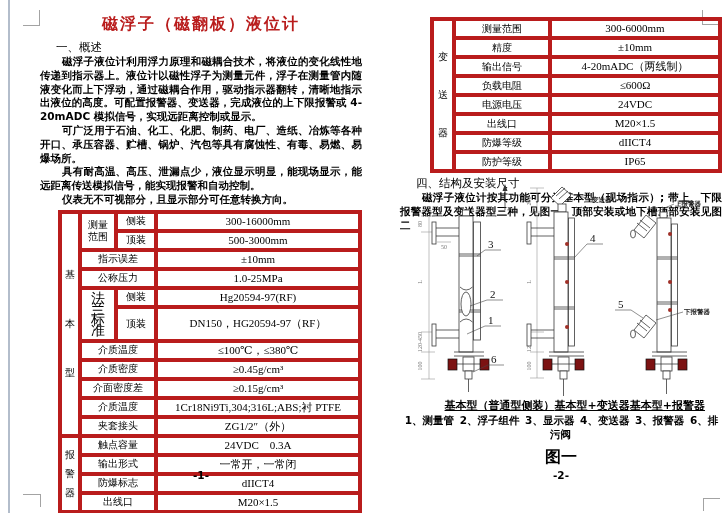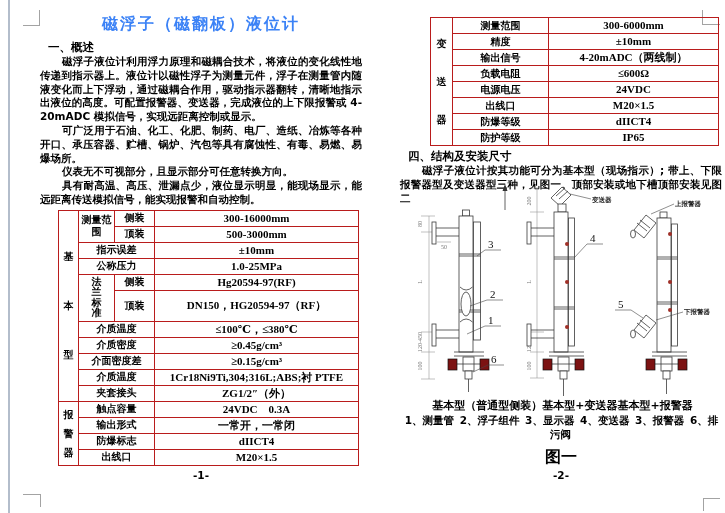--- a/index.html
+++ b/index.html
@@ -14,45 +14,45 @@
   .crop{position:absolute;}
   .crop.tl{left:23px;top:10px;width:16px;height:15px;border-right:1px solid #a3a3a3;border-bottom:1px solid #a3a3a3;}
   .crop.tr{left:702px;top:10px;width:17px;height:14px;border-left:1px solid #a3a3a3;border-bottom:1px solid #a3a3a3;}
   .crop.bl{left:23px;top:494px;width:17px;height:12px;border-right:1px solid #a3a3a3;border-top:1px solid #a3a3a3;}
   .crop.br{left:703px;top:498px;width:16px;height:12px;border-left:1px solid #a3a3a3;border-top:1px solid #a3a3a3;}
 
   .page{position:absolute;top:0;height:513px;width:322px;}
   .page1{left:40px;}
   .page2{left:400px;}
 
-  .doc-title{margin:14px 0 5px 0;text-align:center;font-size:16px;font-weight:bold;letter-spacing:2px;color:#3b82f6;}
-  .h{font-size:11.5px;font-weight:bold;color:#000;margin:1px 8px;line-height:14px;}
+  .doc-title{margin:14px 0 5px 0;text-align:center;font-size:16px;font-weight:bold;letter-spacing:2px;color:#b91c1c;}
+  .h{font-size:11.5px;font-weight:normal;color:#000;margin:1px 16px;line-height:14px;}
   .bp{font-size:10.5px;font-weight:bold;color:#000;line-height:13.8px;text-align:justify;text-indent:22px;margin:0;}
 
   table{border-collapse:collapse;table-layout:fixed;}
   .t1{margin:3px 0 0 18px;width:300px;}
   .t2{margin:17px 0 0 30px;width:288px;}
-  td{border:1px solid #b91c1c;text-align:center;vertical-align:middle;
-     font-size:10px;font-weight:bold;color:#000;padding:0 2px;line-height:1.2;overflow:hidden;}
+  td{border:4px solid #b91c1c;text-align:center;vertical-align:middle;
+     font-size:10px;font-weight:normal;color:#000;padding:0 2px;line-height:1.2;overflow:hidden;}
   .t1 td{height:15px;}
   .t1 tr.tall td{height:30px;}
   .t2 td{height:15px;}
   td.v{font-family:"Liberation Serif","DejaVu Serif",serif;font-size:11px;}
   .vstack{width:1em;margin:0 auto;word-break:break-all;}
   .lh-basic{line-height:49px;}
   .lh-alarm{line-height:19px;}
-  .lh-flange{line-height:10.5px;font-size:10px;}
+  .lh-flange{line-height:10.5px;font-size:14px;}
   .lh-trans{line-height:38px;}
 
   .footer{position:absolute;bottom:32px;left:0;width:100%;text-align:center;
           font-size:10.5px;font-weight:bold;color:#000;}
 
   .diagram-wrap{position:absolute;left:7px;top:182px;width:312px;height:216px;}
-  .captions{position:absolute;left:0;top:398px;width:315px;display:flex;justify-content:center;
-            padding:0 10px 0 20px;box-sizing:border-box;font-size:11px;font-weight:bold;color:#000;}
+  .captions{position:absolute;left:0;top:398px;width:315px;display:flex;justify-content:flex-end;
+            padding:0 10px 0 20px;box-sizing:border-box;font-size:11px;font-weight:bold;color:#000;text-decoration:underline;}
   .parts{position:absolute;left:0;top:414px;width:322px;text-align:center;font-size:10.5px;font-weight:bold;color:#000;}
   .parts span{margin:0 1px;}
   .figlabel{position:absolute;left:0;top:447px;width:322px;text-align:center;font-size:16px;font-weight:bold;color:#000;}
 
   
   .ln{stroke:#3a3a3a;stroke-width:.8;fill:none;}
   .lnf{stroke:#3a3a3a;stroke-width:.8;fill:#fff;}
   .dm{stroke:#999;stroke-width:.6;fill:none;}
   .ld{stroke:#444;stroke-width:.6;fill:none;}
   .dot{fill:#a03028;stroke:none;}
@@ -68,22 +68,22 @@
 <div class="crop tl"></div>
 <div class="crop tr"></div>
 <div class="crop bl"></div>
 <div class="crop br"></div>
 
 <div class="page page1">
   <div class="doc-title">磁浮子（磁翻板）液位计</div>
   <div class="h">一、概述</div>
   <p class="bp">磁浮子液位计利用浮力原理和磁耦合技术，将液位的变化线性地传递到指示器上。液位计以磁性浮子为测量元件，浮子在测量管内随液变化而上下浮动，通过磁耦合作用，驱动指示器翻转，清晰地指示出液位的高度。可配置报警器、变送器，完成液位的上下限报警或 4-20mADC 模拟信号，实现远距离控制或显示。</p>
   <p class="bp">可广泛用于石油、化工、化肥、制药、电厂、造纸、冶炼等各种开口、承压容器、贮槽、锅炉、汽包等具有腐蚀性、有毒、易燃、易爆场所。</p>
+  <p class="bp">具有耐高温、高压、泄漏点少，液位显示明显，能现场显示，能远距离传送模拟信号，能实现报警和自动控制。</p>
   <p class="bp">仪表无不可视部分，且显示部分可任意转换方向。</p>
-  <p class="bp">具有耐高温、高压、泄漏点少，液位显示明显，能现场显示，能远距离传送模拟信号，能实现报警和自动控制。</p>
 
   <table class="t1">
     <colgroup>
         <col style="width:20px">
         <col style="width:36px">
         <col style="width:40px">
         <col style="width:204px">
       </colgroup>
     <tbody>
         <tr>

